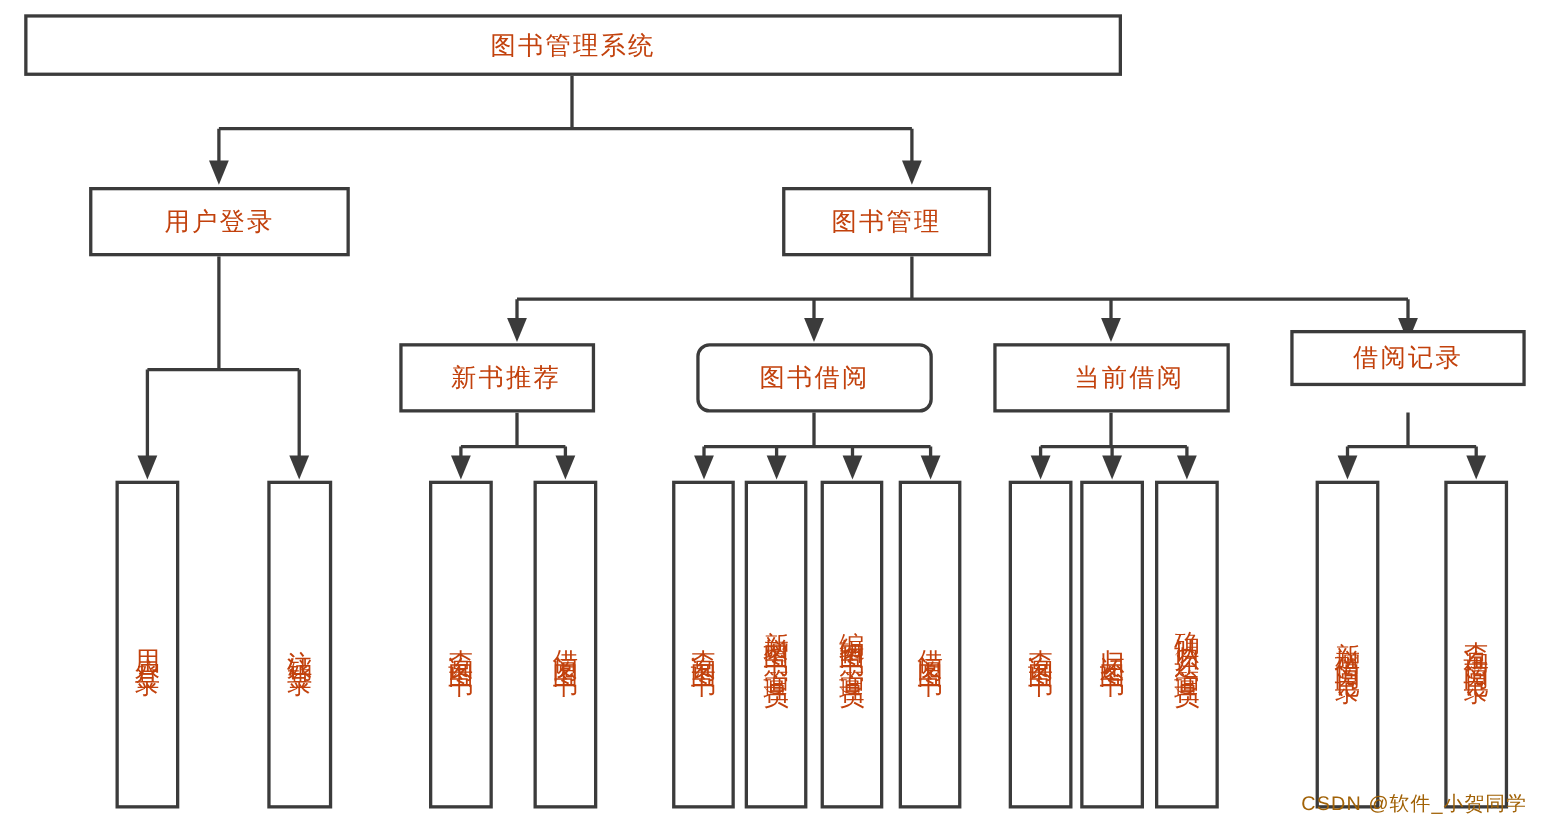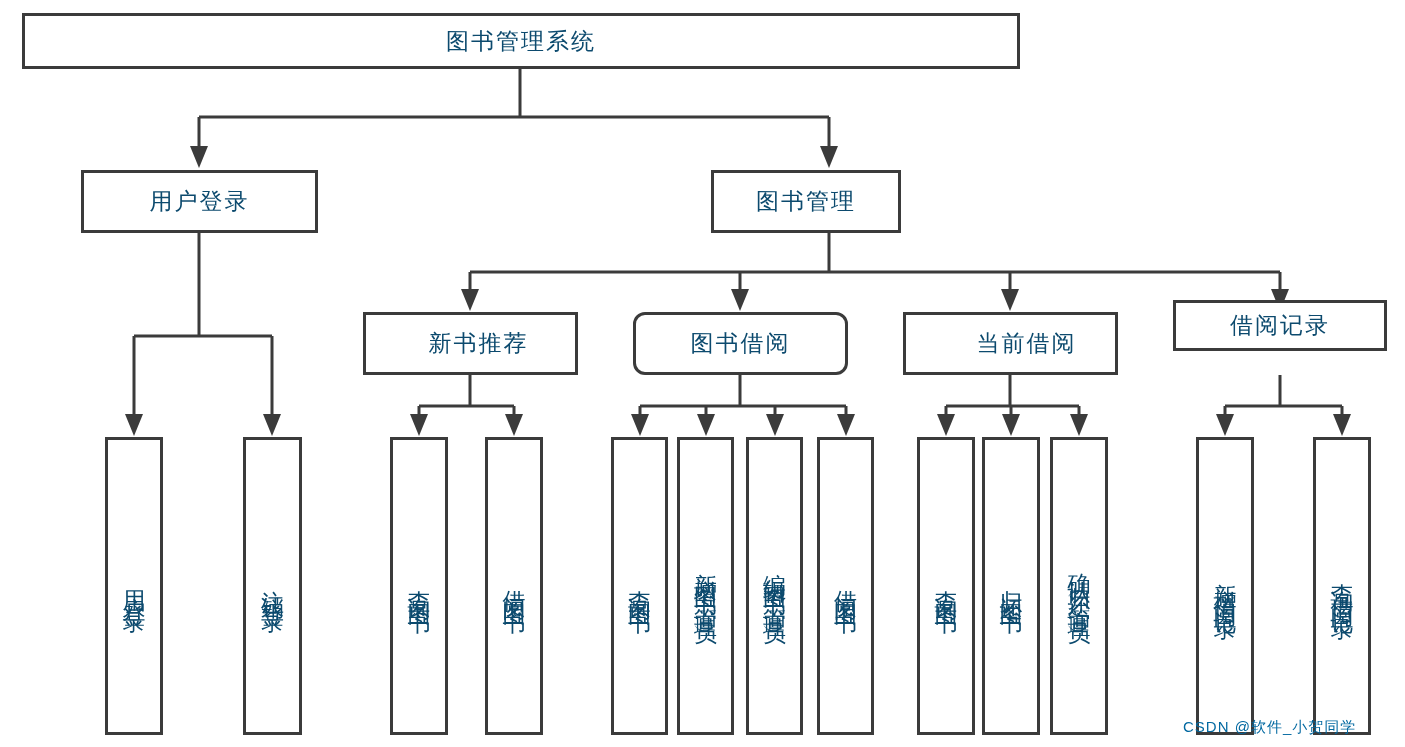--- a/index.html
+++ b/index.html
@@ -21,21 +21,21 @@
     fill: none;
     stroke: #3b3b3b;
     stroke-width: 3;
   }
   .edges polygon { fill: #3b3b3b; stroke: none; }
   .node, .vnode {
     position: absolute;
     box-sizing: border-box;
     background: #ffffff;
     border: 3px solid #3b3b3b;
-    color: #0c4a6e;
+    color: #c2410c;
     display: flex;
     align-items: center;
     justify-content: center;
     z-index: 1;
   }
   .node {
     font-size: 23px;
     letter-spacing: 2px;
     line-height: 1;
   }
@@ -44,23 +44,23 @@
     text-orientation: mixed;
     font-size: 23px;
     letter-spacing: 7px;
     line-height: 1;
   }
   .watermark {
     position: absolute;
     left: 1183px;
     top: 718px;
     z-index: 2;
-    font-size: 15px;
+    font-size: 18px;
     letter-spacing: 1px;
-    color: #0369a1;
+    color: #a16207;
     white-space: nowrap;
   }
 </style>
 </head>
 <body>
 
 <div class="canvas">
 
   <svg class="edges" viewBox="0 0 1405 747" xmlns="http://www.w3.org/2000/svg">
     <g>
@@ -103,21 +103,21 @@
       <polygon points="1216,414 1234,414 1225,436"></polygon>
       <polygon points="1333,414 1351,414 1342,436"></polygon>
     </g>
   </svg>
 
   <div class="node" style="left:22px; top:13px; width:998px; height:56px;">图书管理系统</div>
 
   <div class="node" style="left:81px; top:170px; width:237px; height:63px;">用户登录</div>
   <div class="node" style="left:711px; top:170px; width:190px; height:63px;">图书管理</div>
 
-  <div class="node" style="left:363px; top:312px; width:215px; height:63px;padding-left:16px;">新书推荐</div>
+  <div class="node" style="left:363px; top:312px; width:178px; height:63px;padding-left:16px;">新书推荐</div>
   <div class="node" style="left:633px; top:312px; width:215px; height:63px;border-radius:12px;">图书借阅</div>
   <div class="node" style="left:903px; top:312px; width:215px; height:63px;padding-left:32px;">当前借阅</div>
   <div class="node" style="left:1173px; top:300px; width:214px; height:51px;">借阅记录</div>
 
   <div class="vnode" style="left:105px; top:437px; width:58px; height:298px;">用户登录</div>
   <div class="vnode" style="left:243px; top:437px; width:59px; height:298px;">注销登录</div>
 
   <div class="vnode" style="left:390px; top:437px; width:58px; height:298px;">查询图书</div>
   <div class="vnode" style="left:485px; top:437px; width:58px; height:298px;">借阅图书</div>
 

